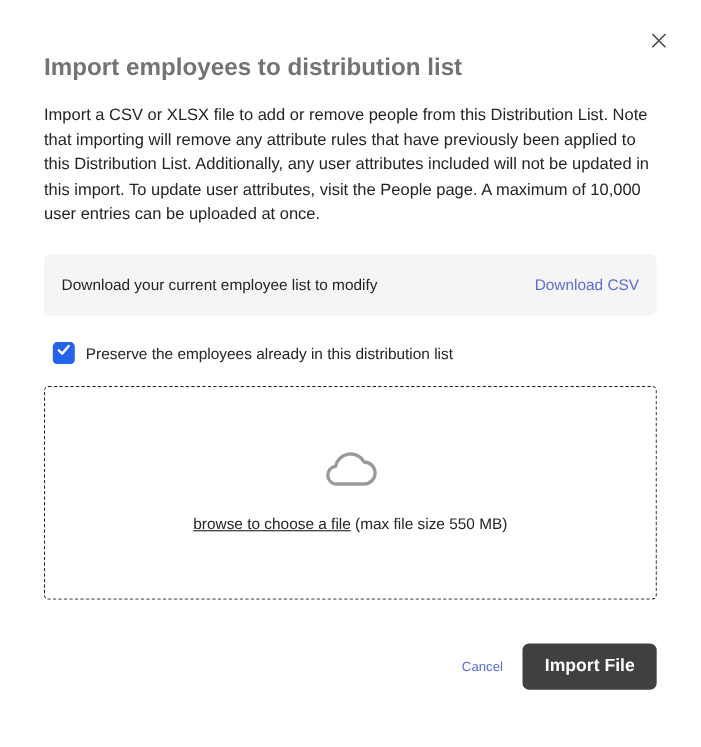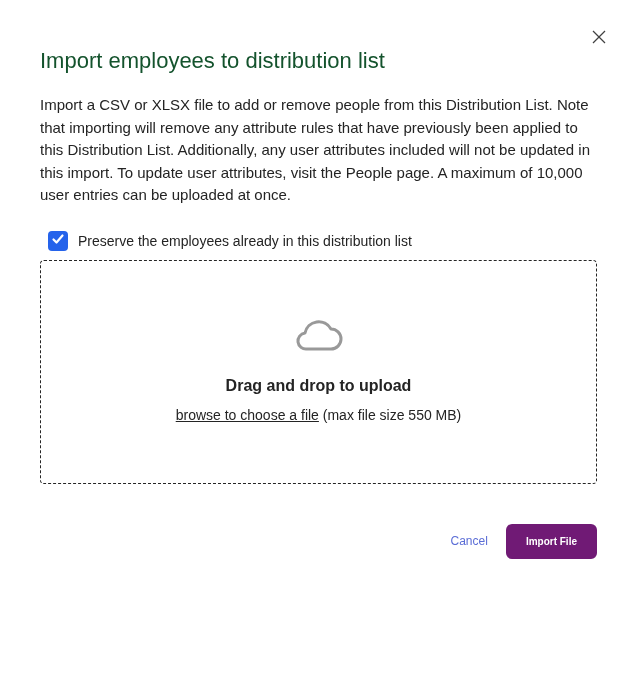--- a/index.html
+++ b/index.html
@@ -30,22 +30,22 @@
       justify-content: center;
       background: none;
       border: none;
     }
     .close-btn svg {
       width: 16px;
       height: 16px;
     }
     .title {
       font-size: 22px;
-      font-weight: 400;
-      color: #14532d;
+      font-weight: 700;
+      color: #737373;
       margin-bottom: 20px;
       margin-top: 8px;
     }
     .description {
       font-size: 15px;
       color: #242424;
       line-height: 1.5;
       margin-bottom: 24px;
     }
     .download-box {
@@ -64,21 +64,21 @@
     .download-link {
       font-size: 14px;
       color: #5b6dd6;
       text-decoration: none;
       cursor: pointer;
     }
     .checkbox-row {
       display: flex;
       align-items: center;
       gap: 10px;
-      margin-bottom: 9px;
+      margin-bottom: 20px;
       padding-left: 8px;
     }
     .checkbox {
       width: 20px;
       height: 20px;
       background: #2563eb;
       border-radius: 4px;
       display: flex;
       align-items: center;
       justify-content: center;
@@ -129,25 +129,25 @@
     }
     .cancel-btn {
       background: none;
       border: none;
       font-size: 12px;
       color: #5b6dd6;
       cursor: pointer;
       font-family: inherit;
     }
     .import-btn {
-      background: #701a75;
+      background: #404040;
       border: none;
       border-radius: 6px;
       padding: 12px 20px;
-      font-size: 10px;
+      font-size: 16px;
       font-weight: 600;
       color: #fff;
       cursor: pointer;
       font-family: inherit;
     }
   </style>
 </head>
 <body>
 
 <div class="dialog">
@@ -157,39 +157,42 @@
         <line x1="2" y1="2" x2="14" y2="14"></line>
         <line x1="14" y1="2" x2="2" y2="14"></line>
       </svg>
     </span>
   </button>
 
   <h1 class="title">Import employees to distribution list</h1>
 
   <p class="description">Import a CSV or XLSX file to add or remove people from this Distribution List. Note that importing will remove any attribute rules that have previously been applied to this Distribution List. Additionally, any user attributes included will not be updated in this import. To update user attributes, visit the People page. A maximum of 10,000 user entries can be uploaded at once.</p>
 
+  <div class="download-box">
+    <span class="download-text">Download your current employee list to modify</span>
+    <a class="download-link">Download CSV</a>
+  </div>
 
   <div class="checkbox-row">
     <div class="checkbox">
       <span>
         <svg viewBox="0 0 14 14" fill="none" stroke="#fff" stroke-width="2.2" stroke-linecap="round" stroke-linejoin="round">
           <polyline points="2.5,7.5 5.5,10.5 11.5,3.5"></polyline>
         </svg>
       </span>
     </div>
     <span class="checkbox-label">Preserve the employees already in this distribution list</span>
   </div>
 
   <div class="dropzone">
     <span class="cloud-icon">
       <svg viewBox="0 0 48 40" fill="none" stroke="#999" stroke-width="3" stroke-linejoin="round">
         <path d="M36 32 A10 10 0 0 0 36 12 A14 14 0 0 0 10 16 A8 8 0 0 0 12 32 Z"></path>
       </svg>
     </span>
-    <div class="dropzone-title">Drag and drop to upload</div>
     <div class="dropzone-sub">
       <span class="browse-link">browse to choose a file</span><span> (max file size 550 MB)</span>
     </div>
   </div>
 
   <div class="footer">
     <button class="cancel-btn">Cancel</button>
     <button class="import-btn">Import File</button>
   </div>
 </div>

